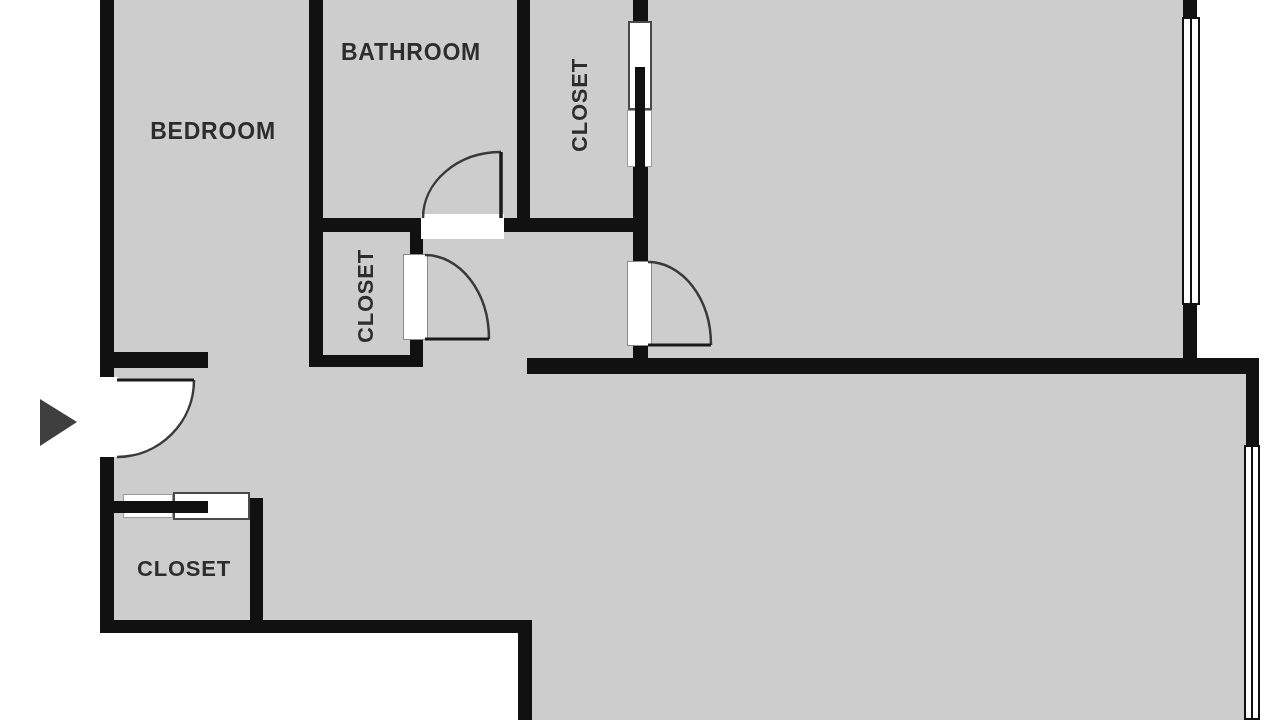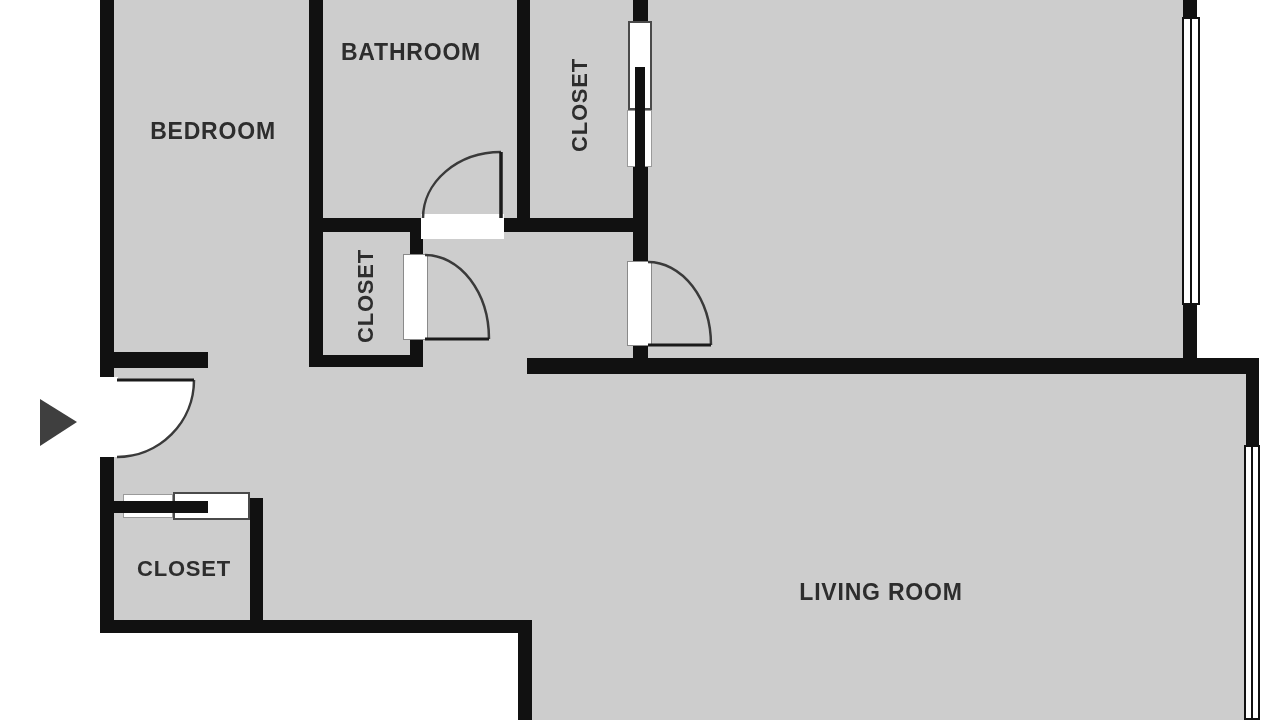--- a/index.html
+++ b/index.html
@@ -81,15 +81,14 @@
     <path d="M 711 345 A 63 83 0 0 0 648 262" fill="none" style="stroke:var(--door-stroke,#3a3a3a)" stroke-width="2.5"></path>
     <path d="M 648 345 L 711 345" style="stroke:var(--leaf-stroke,#1a1a1a)" stroke-width="3"></path>
     <polygon points="40,399 77,422 40,446" style="fill:var(--arrow,#3f3f3f)"></polygon>
   </svg>
 
   <div class="room-label" style="left:93px;top:118px;">BEDROOM</div>
   <div class="room-label" style="left:291px;top:39px;">BATHROOM</div>
   <div class="room-label small vertical" style="left:460px;top:92px;">CLOSET</div>
   <div class="room-label small vertical" style="left:246px;top:283px;">CLOSET</div>
   <div class="room-label small" style="left:64px;top:556px;">CLOSET</div>
-  <div class="room-label" style="left:761px;top:579px;">LIVING ROOM</div>
 
 </div>
 
 </body></html>

